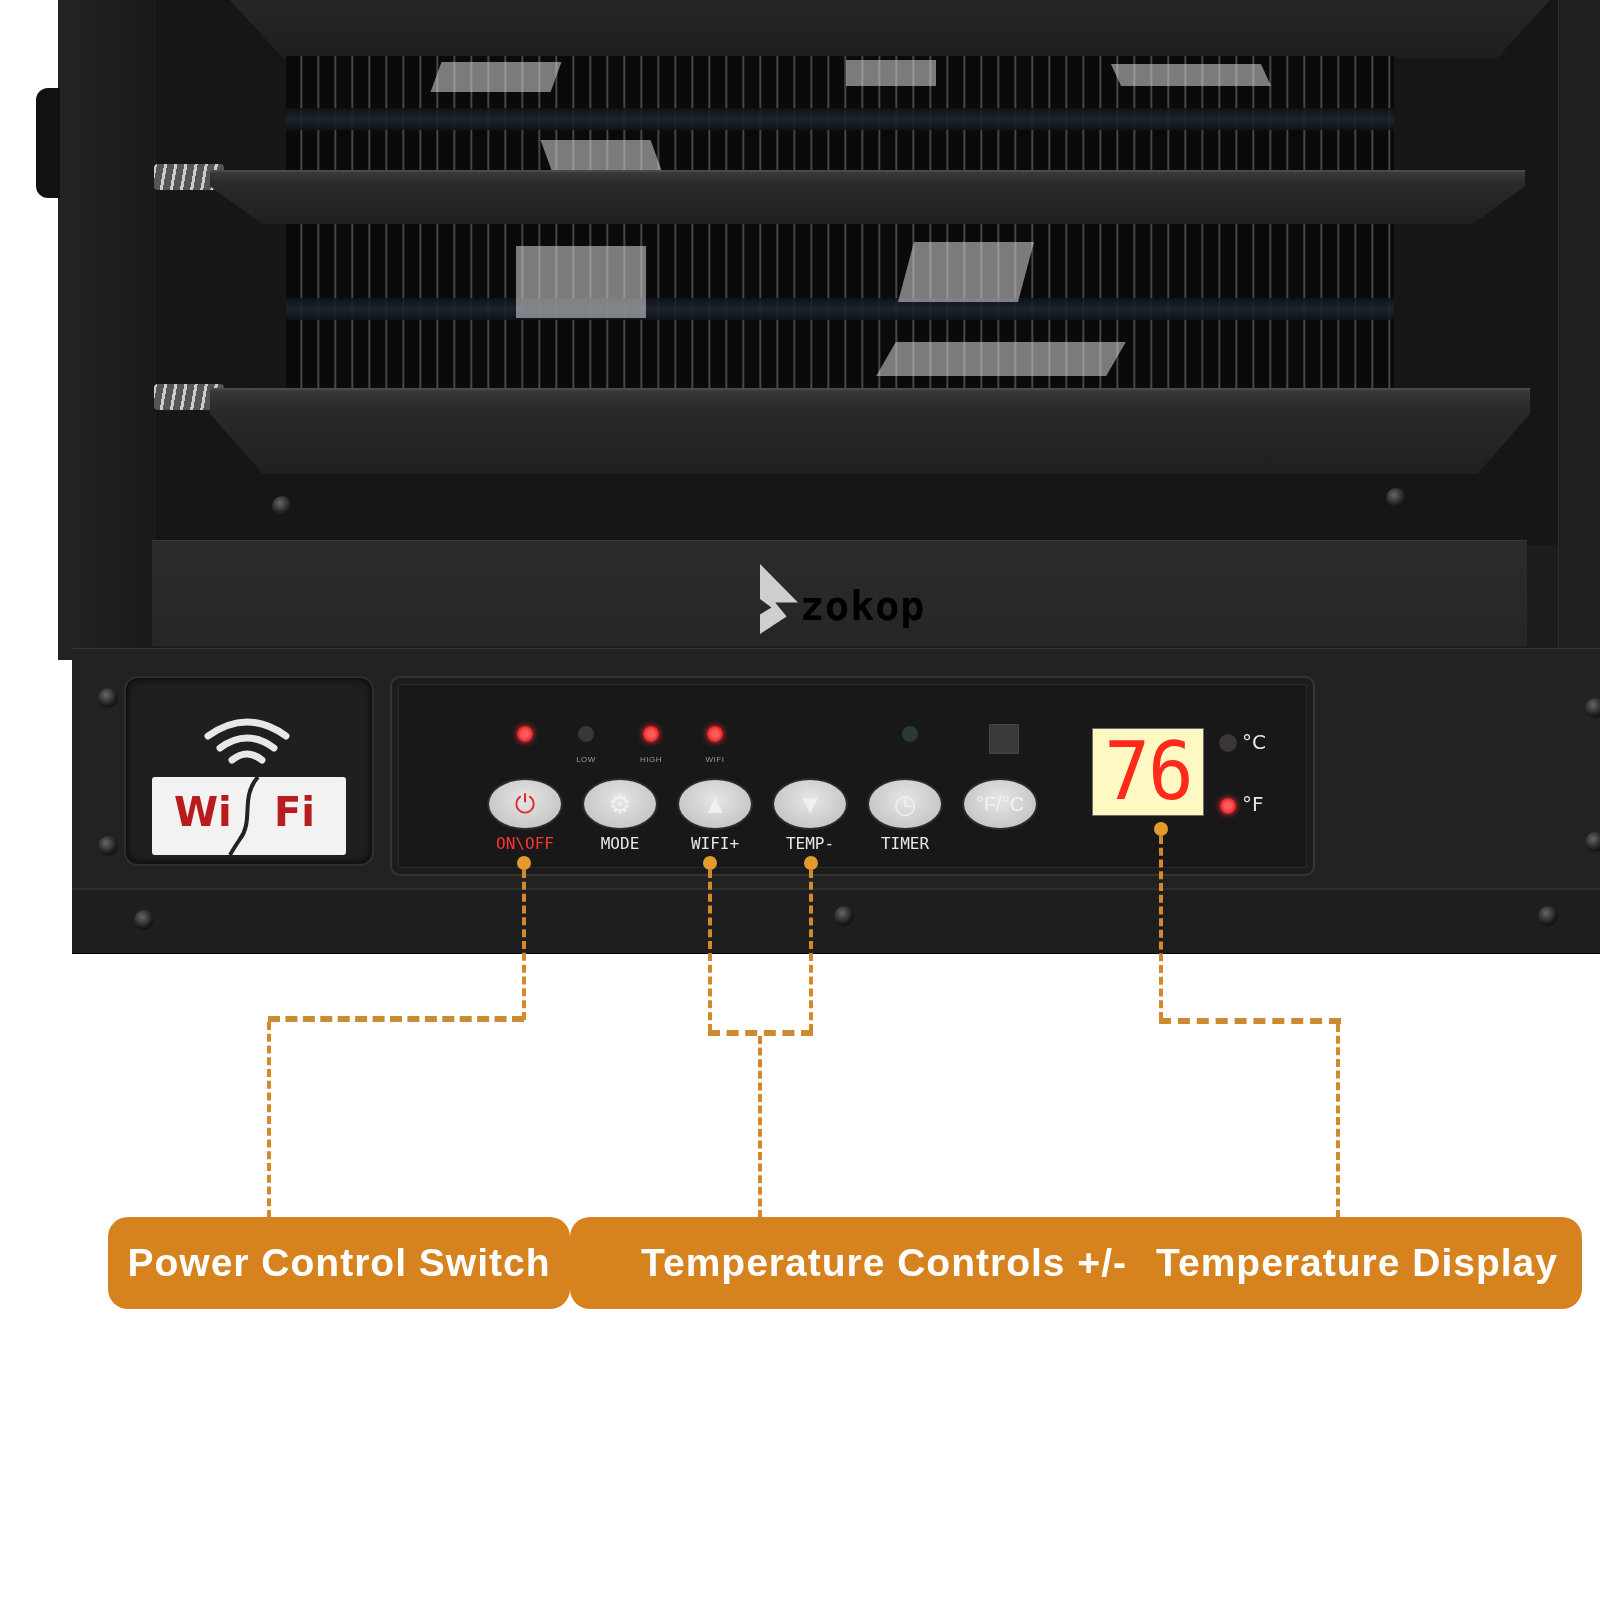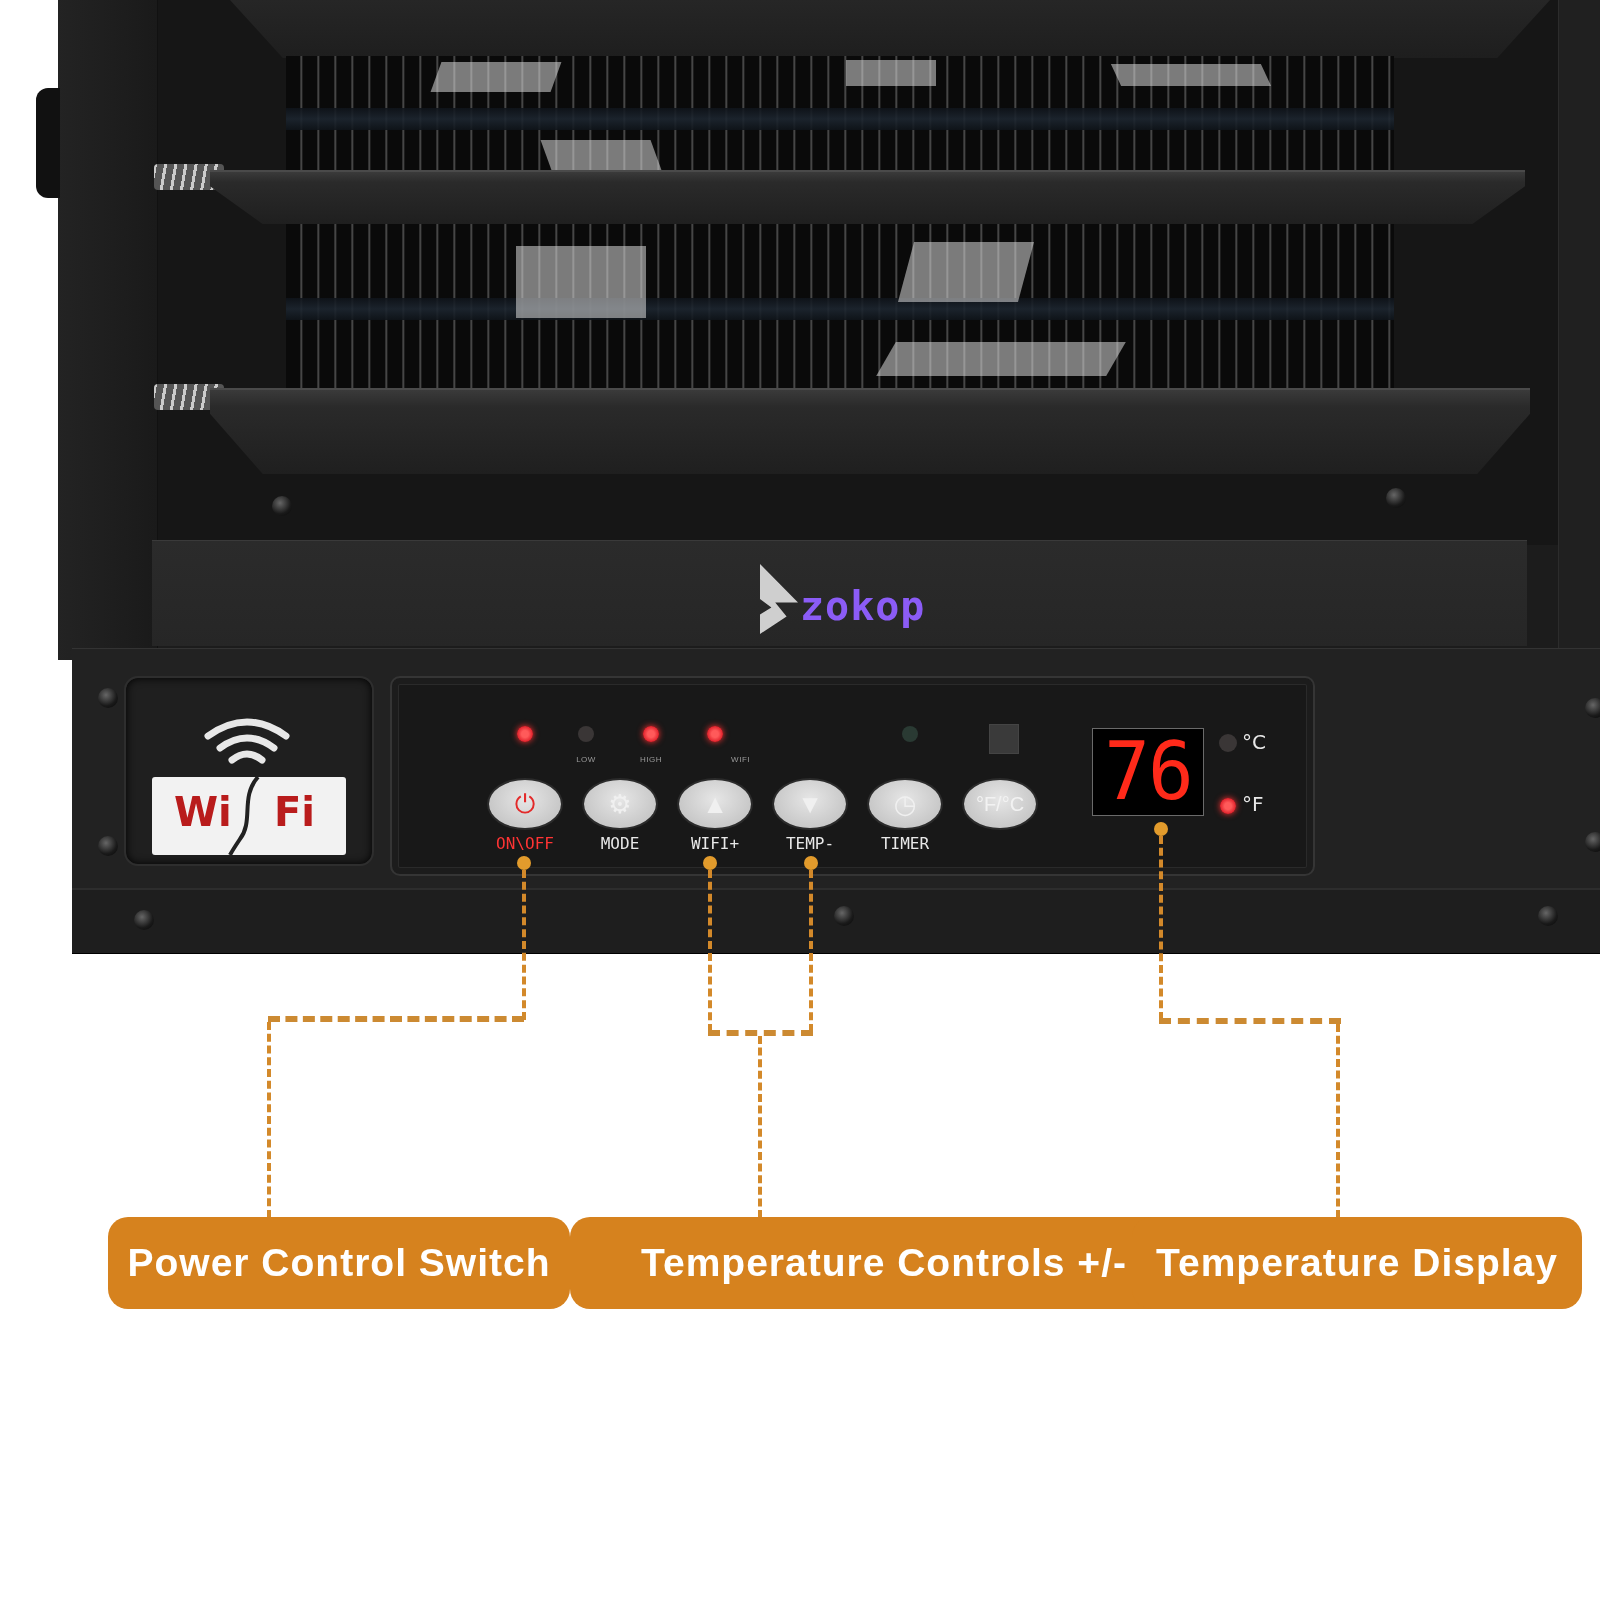--- a/index.html
+++ b/index.html
@@ -83,21 +83,21 @@
   }
   .brand-mark {
     width: 38px; height: 70px; position: relative;
   }
   .brand-mark::before {
     content: ""; position: absolute; left: 0; top: 0; width: 38px; height: 70px;
     background: #cfcfcf;
     clip-path: polygon(0 0, 100% 55%, 40% 55%, 70% 75%, 0 100%, 0 72%, 30% 62%, 0 50%);
   }
   .brand-text {
-    color: #8b5cf6; font-family: "DejaVu Sans Mono", monospace; font-weight: bold;
+    color: #000000; font-family: "DejaVu Sans Mono", monospace; font-weight: bold;
     font-size: 40px; letter-spacing: 1px; line-height: 1; margin-bottom: 8px; margin-top: 36px;
   }
 
   
   .control-housing {
     position: absolute; left: 72px; top: 648px; width: 1528px; height: 305px;
     background: #222222;
     border-top: 1px solid #333;
   }
   .control-base {
@@ -163,21 +163,21 @@
   .btn-icon.power { color: #e32a2a; }
   .btn-icon.unit { font-size: 20px; color: #f2f2f2; }
   .btn-label {
     position: absolute; font-family: "DejaVu Sans Mono", monospace; font-size: 16px;
     color: #e8e8e8; width: 100px; text-align: center; letter-spacing: 0px;
   }
   .btn-label.red { color: #ff3434; }
 
   .temp-display {
     position: absolute; left: 1092px; top: 728px; width: 112px; height: 88px;
-    background: #000000; border: 1px solid #6a6a6a;
+    background: #fef9c3; border: 1px solid #6a6a6a;
     display: flex; align-items: center; justify-content: center;
   }
   .temp-digits {
     font-family: "DejaVu Sans Mono", monospace; font-size: 76px; color: #ff2a1a;
     letter-spacing: -2px; line-height: 1; font-weight: normal;
     transform: scaleY(1.05);
   }
   .unit-label { position: absolute; font-size: 20px; color: #e8e8e8; font-family: "DejaVu Sans", sans-serif; }
 
   
@@ -258,21 +258,21 @@
 </div>
 
 <div class="control-panel"></div>
 
 <div class="led on" style="left:517px;top:726px;"></div>
 <div class="led off" style="left:578px;top:726px;"></div>
 <span class="led-label" style="left:566px;top:755px;">LOW</span>
 <div class="led on" style="left:643px;top:726px;"></div>
 <span class="led-label" style="left:631px;top:755px;">HIGH</span>
 <div class="led on" style="left:707px;top:726px;"></div>
-<span class="led-label" style="left:710px;top:755px;text-align:right;">WIFI</span>
+<span class="led-label" style="left:695px;top:755px;">WIFI</span>
 <div class="led green-off" style="left:902px;top:726px;"></div>
 <div class="sensor-window"></div>
 
 <button class="ctrl-btn" style="left:489px;top:780px;">
   <span class="btn-icon power">⏻</span>
 </button>
 <span class="btn-label red" style="left:475px;top:834px;">ON\OFF</span>
 
 <button class="ctrl-btn" style="left:584px;top:780px;">
   <span class="btn-icon">⚙</span>

